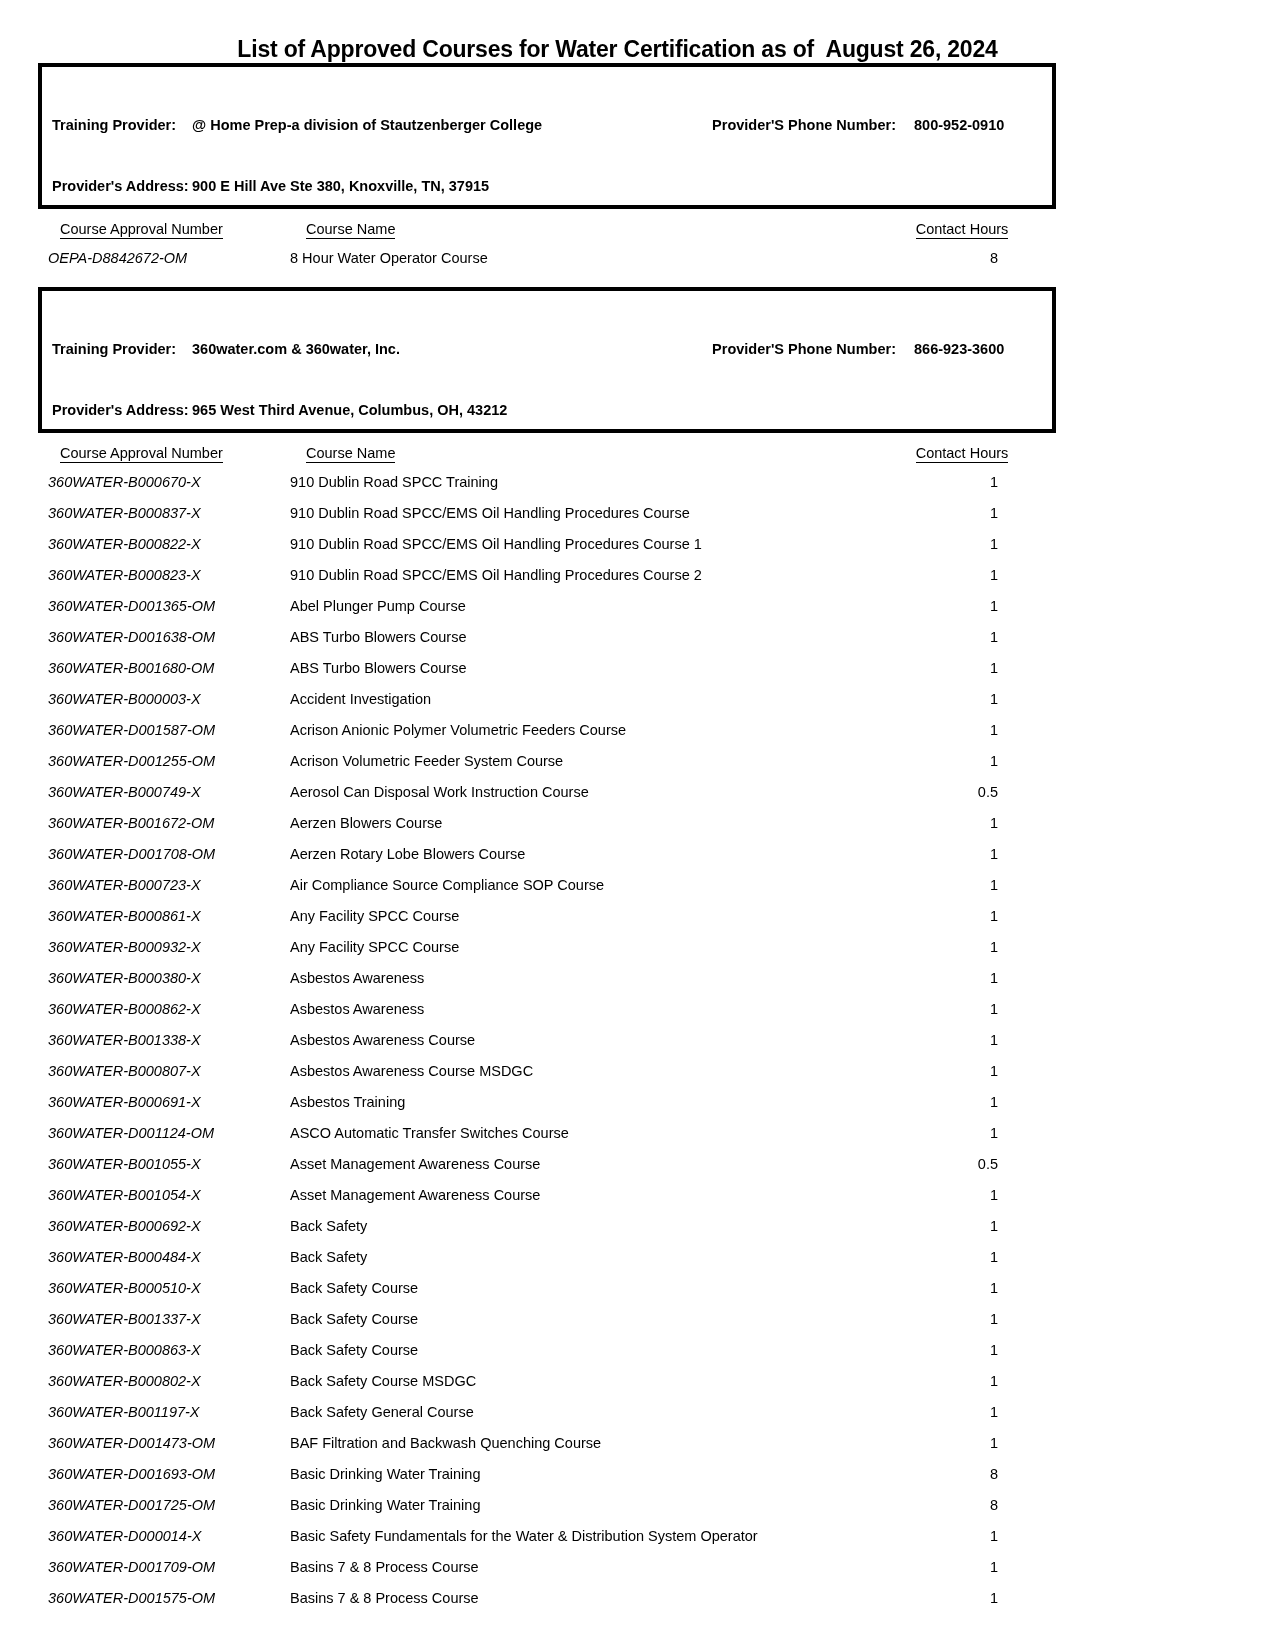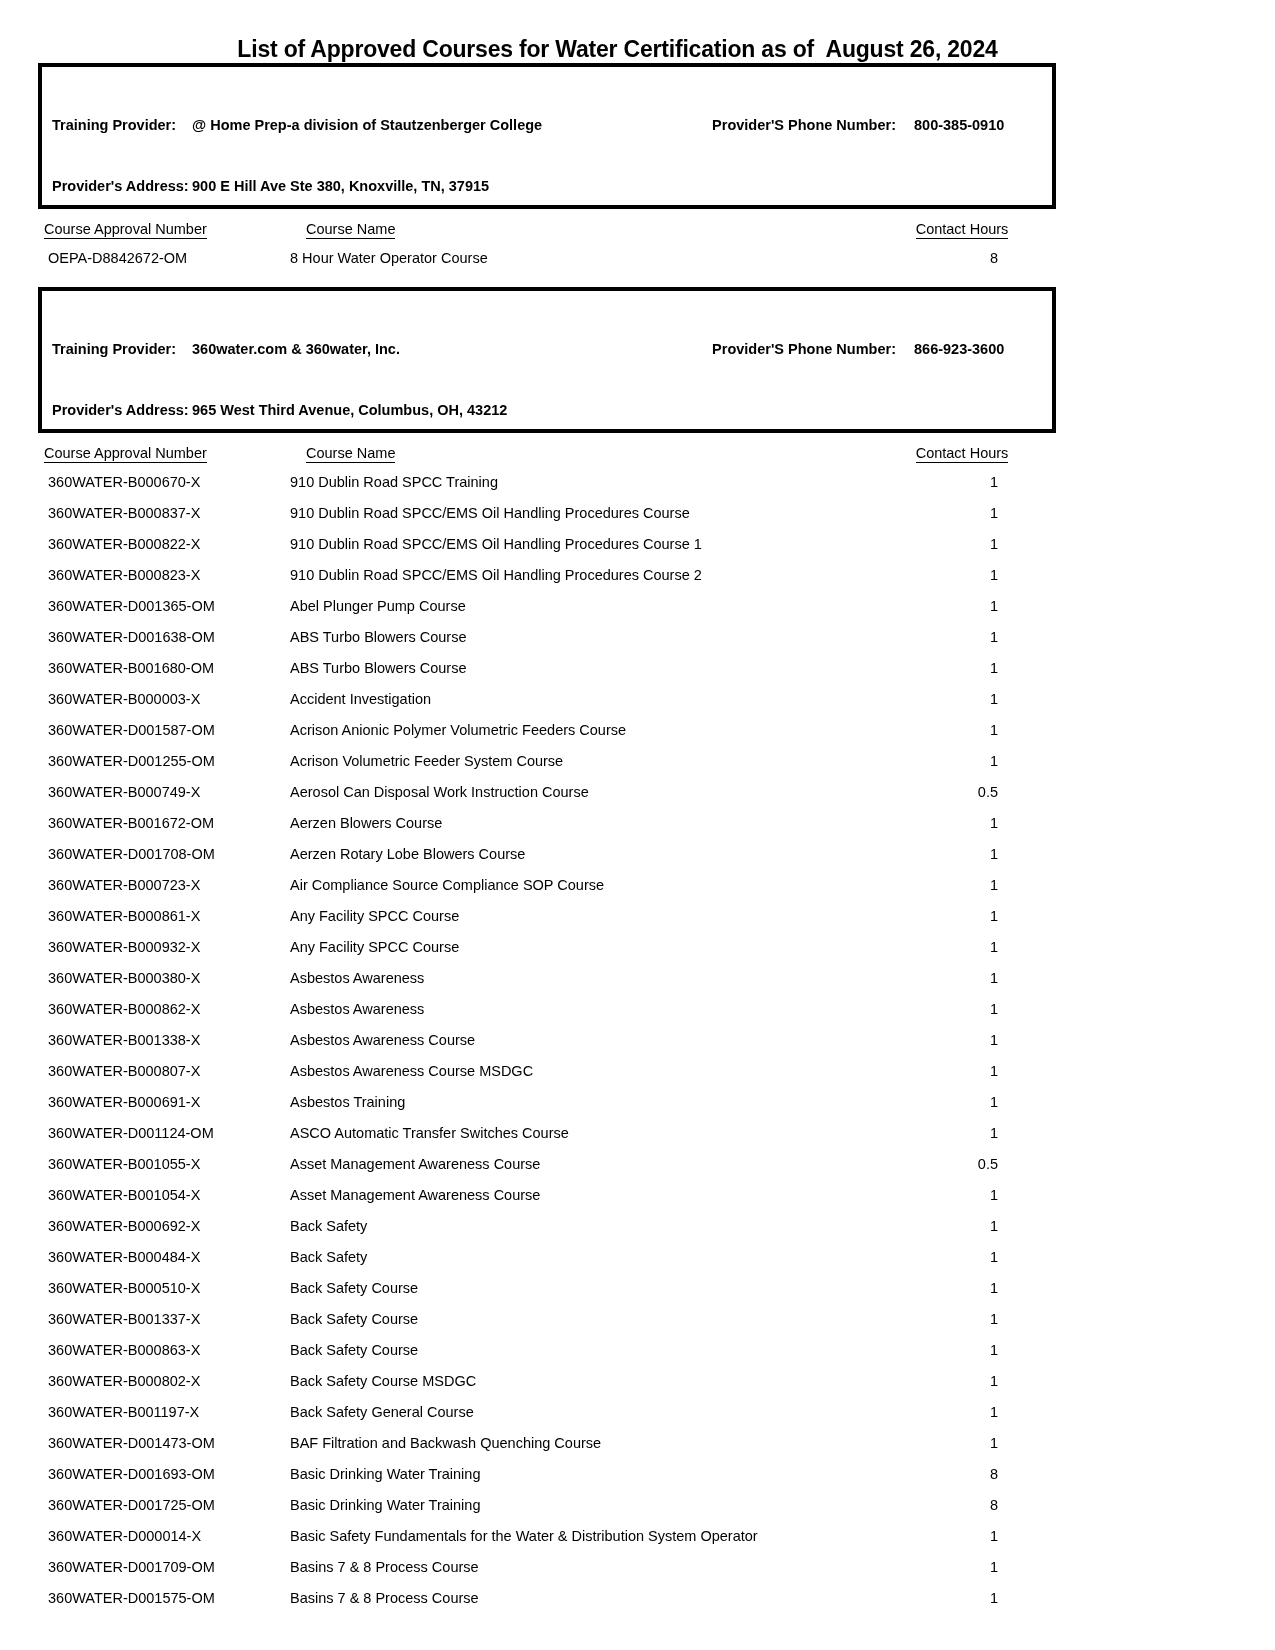--- a/index.html
+++ b/index.html
@@ -95,36 +95,36 @@
     text-align: left;
     padding: 12px 0 3px 0;
     vertical-align: bottom;
   }
   .course-table th .hdr {
     border-bottom: 1.6px solid #000;
     display: inline-block;
     padding-bottom: 1px;
     white-space: nowrap;
   }
-  .course-table th.h-num .hdr  { margin-left: 6px; }
+  .course-table th.h-num .hdr  { margin-left: 22px; }
   .course-table th.h-name .hdr { margin-left: 20px; }
   .course-table th.h-hours {
     text-align: center;
   }
   .course-table th.h-hours .hdr { margin-right: 38px; }
 
   .course-table td {
     font-size: 14.5px;
     padding: 0;
     height: 31px;
     vertical-align: middle;
     white-space: nowrap;
     overflow: hidden;
   }
-  td.t-num   { padding-left: 10px; }
+  td.t-num   { padding-left: 10px; font-style: italic; }
   td.t-name  { padding-left: 4px; }
   td.t-hours { text-align: right; padding-right: 58px; }
 
   .gap-after-first-table { height: 14px; }
 </style>
 </head>
 <body>
 
 <div class="page">
 
@@ -132,21 +132,21 @@
     <span class="underlined">List of Approved Courses for Water Certification as of  August 26, 2024</span>
   </div>
 
   <div id="provider-sections">
       <div class="provider-box">
         <div class="provider-line">
           <span class="pl-label">Training Provider:</span>
           <span class="pl-value">@ Home Prep-a division of Stautzenberger College</span>
           <span class="pl-spacer"></span>
           <span class="pl-phone-label">Provider'S Phone Number:</span>
-          <span class="pl-phone-value">800-385-0910</span>
+          <span class="pl-phone-value">800-952-0910</span>
         </div>
         <div class="provider-line">
           <span class="pl-label">Provider's Address:</span>
           <span class="pl-value">900 E Hill Ave Ste 380,  Knoxville,  TN,  37915</span>
         </div>
       </div>
       <table class="course-table">
         <colgroup>
           <col class="c-num">
           <col class="c-name">

